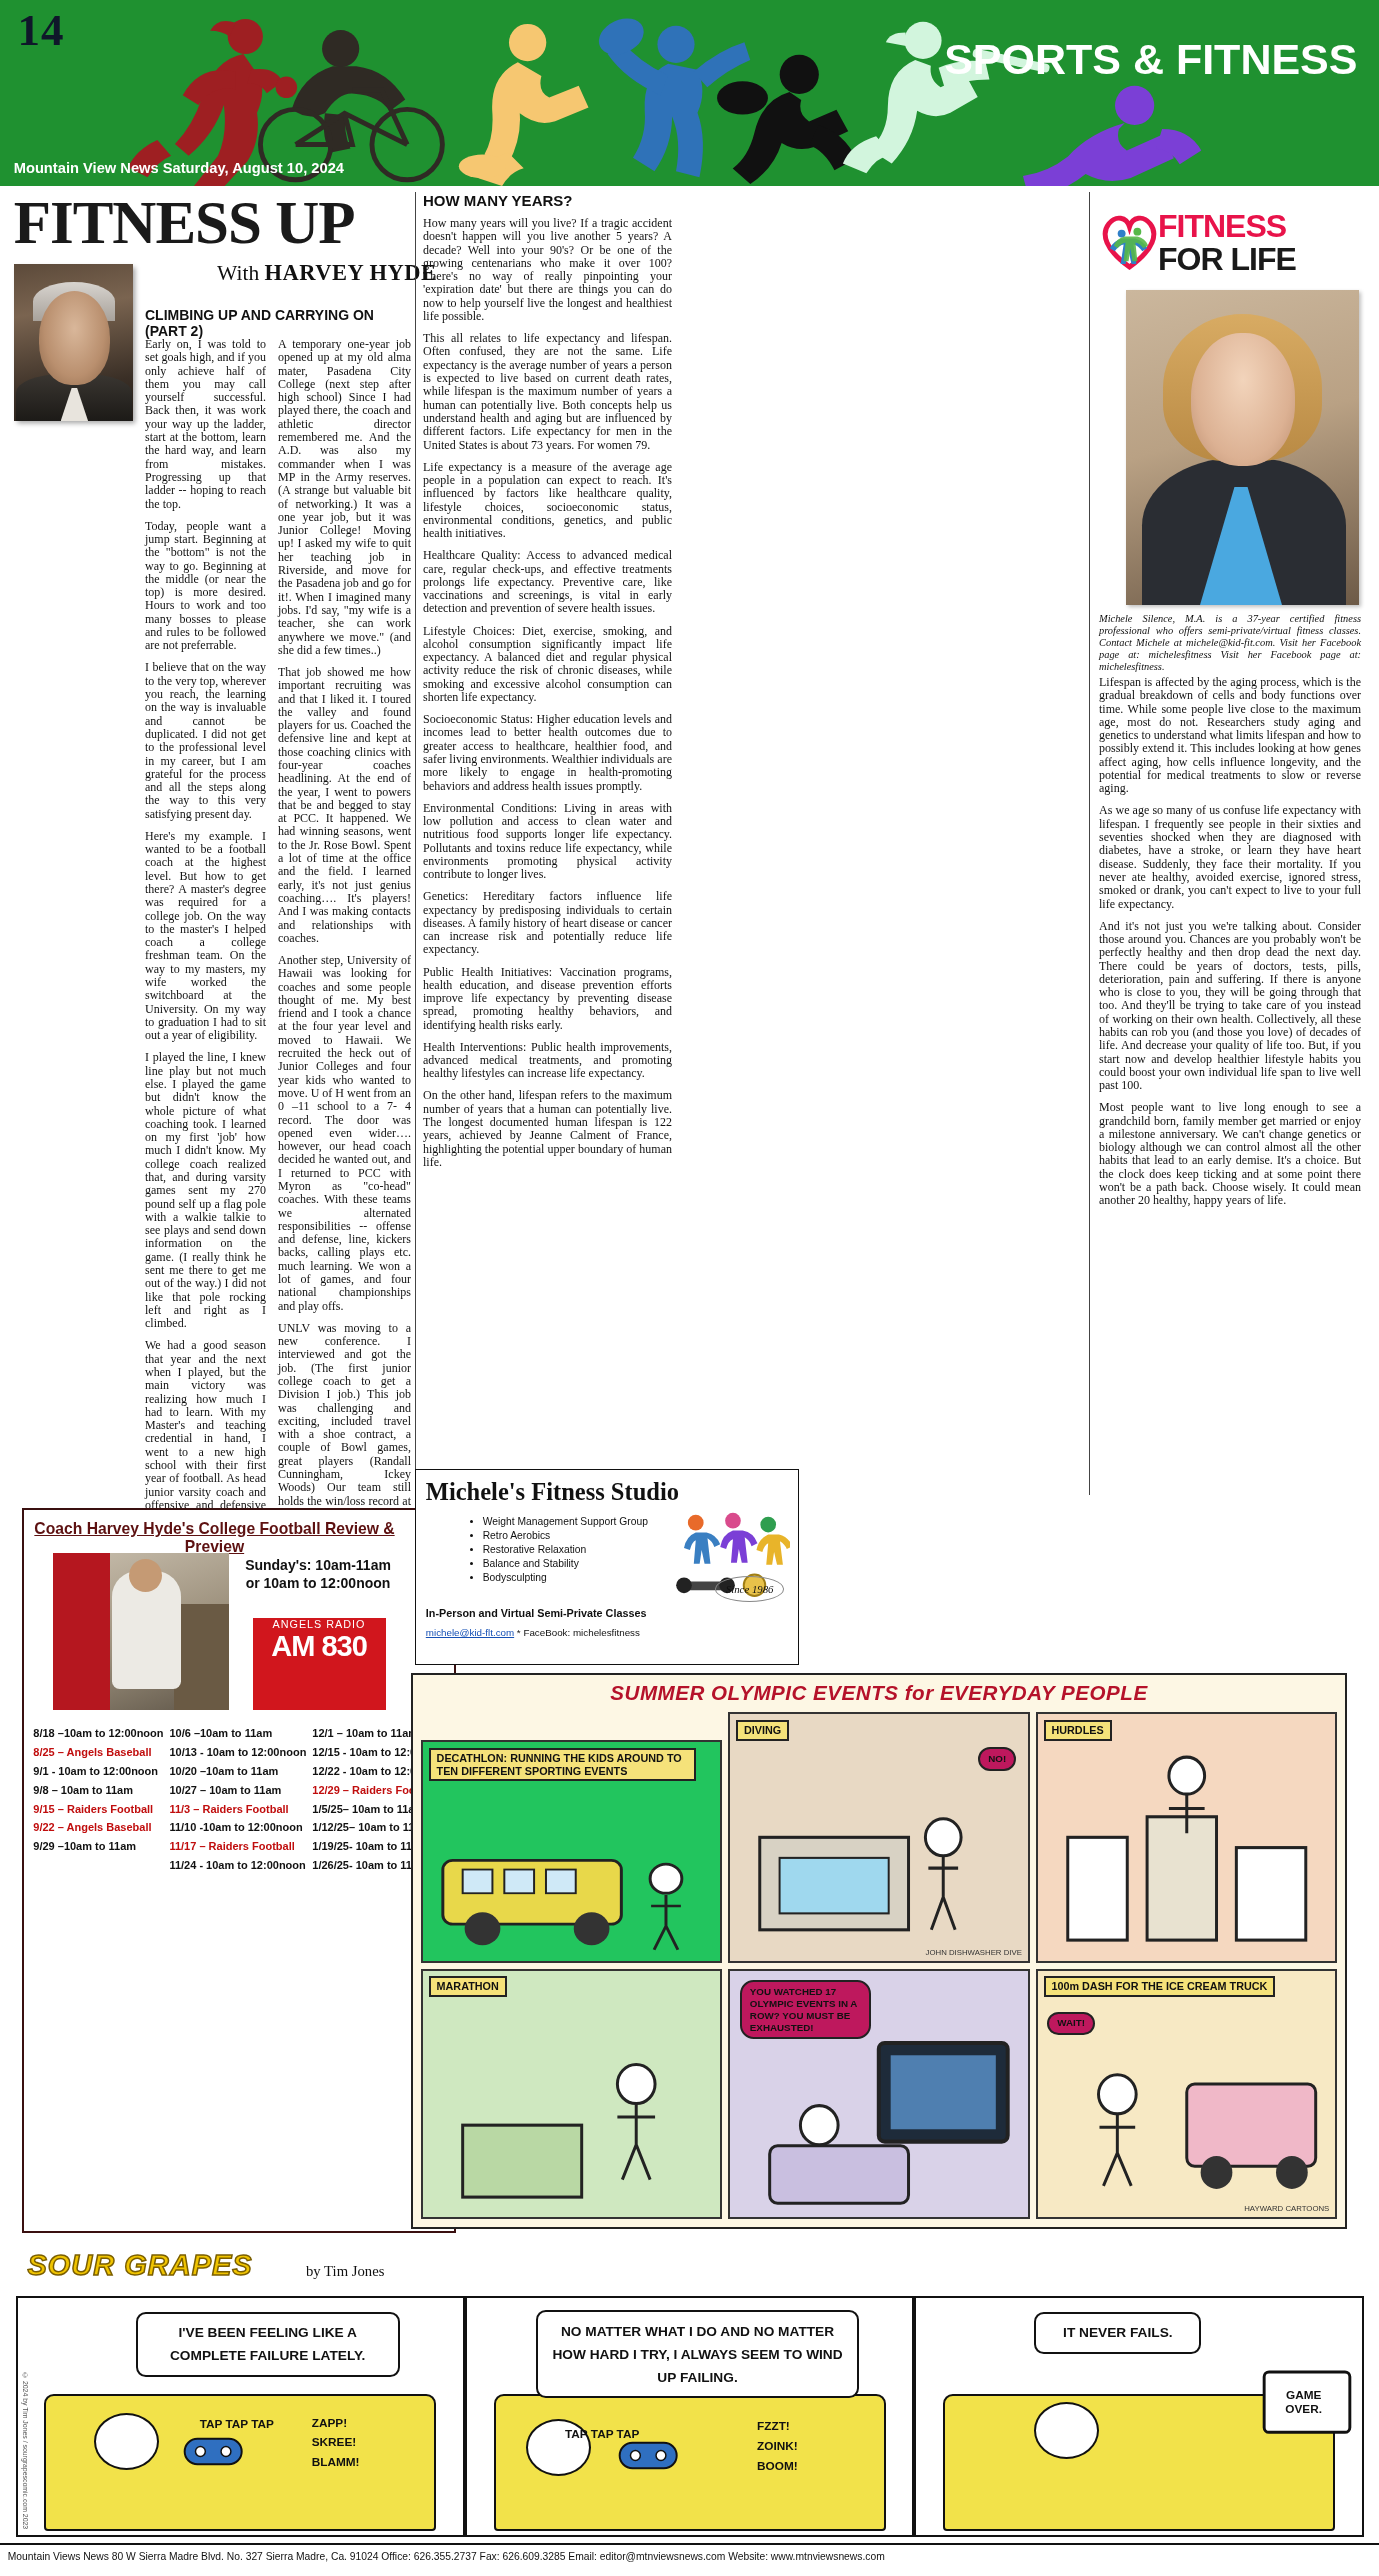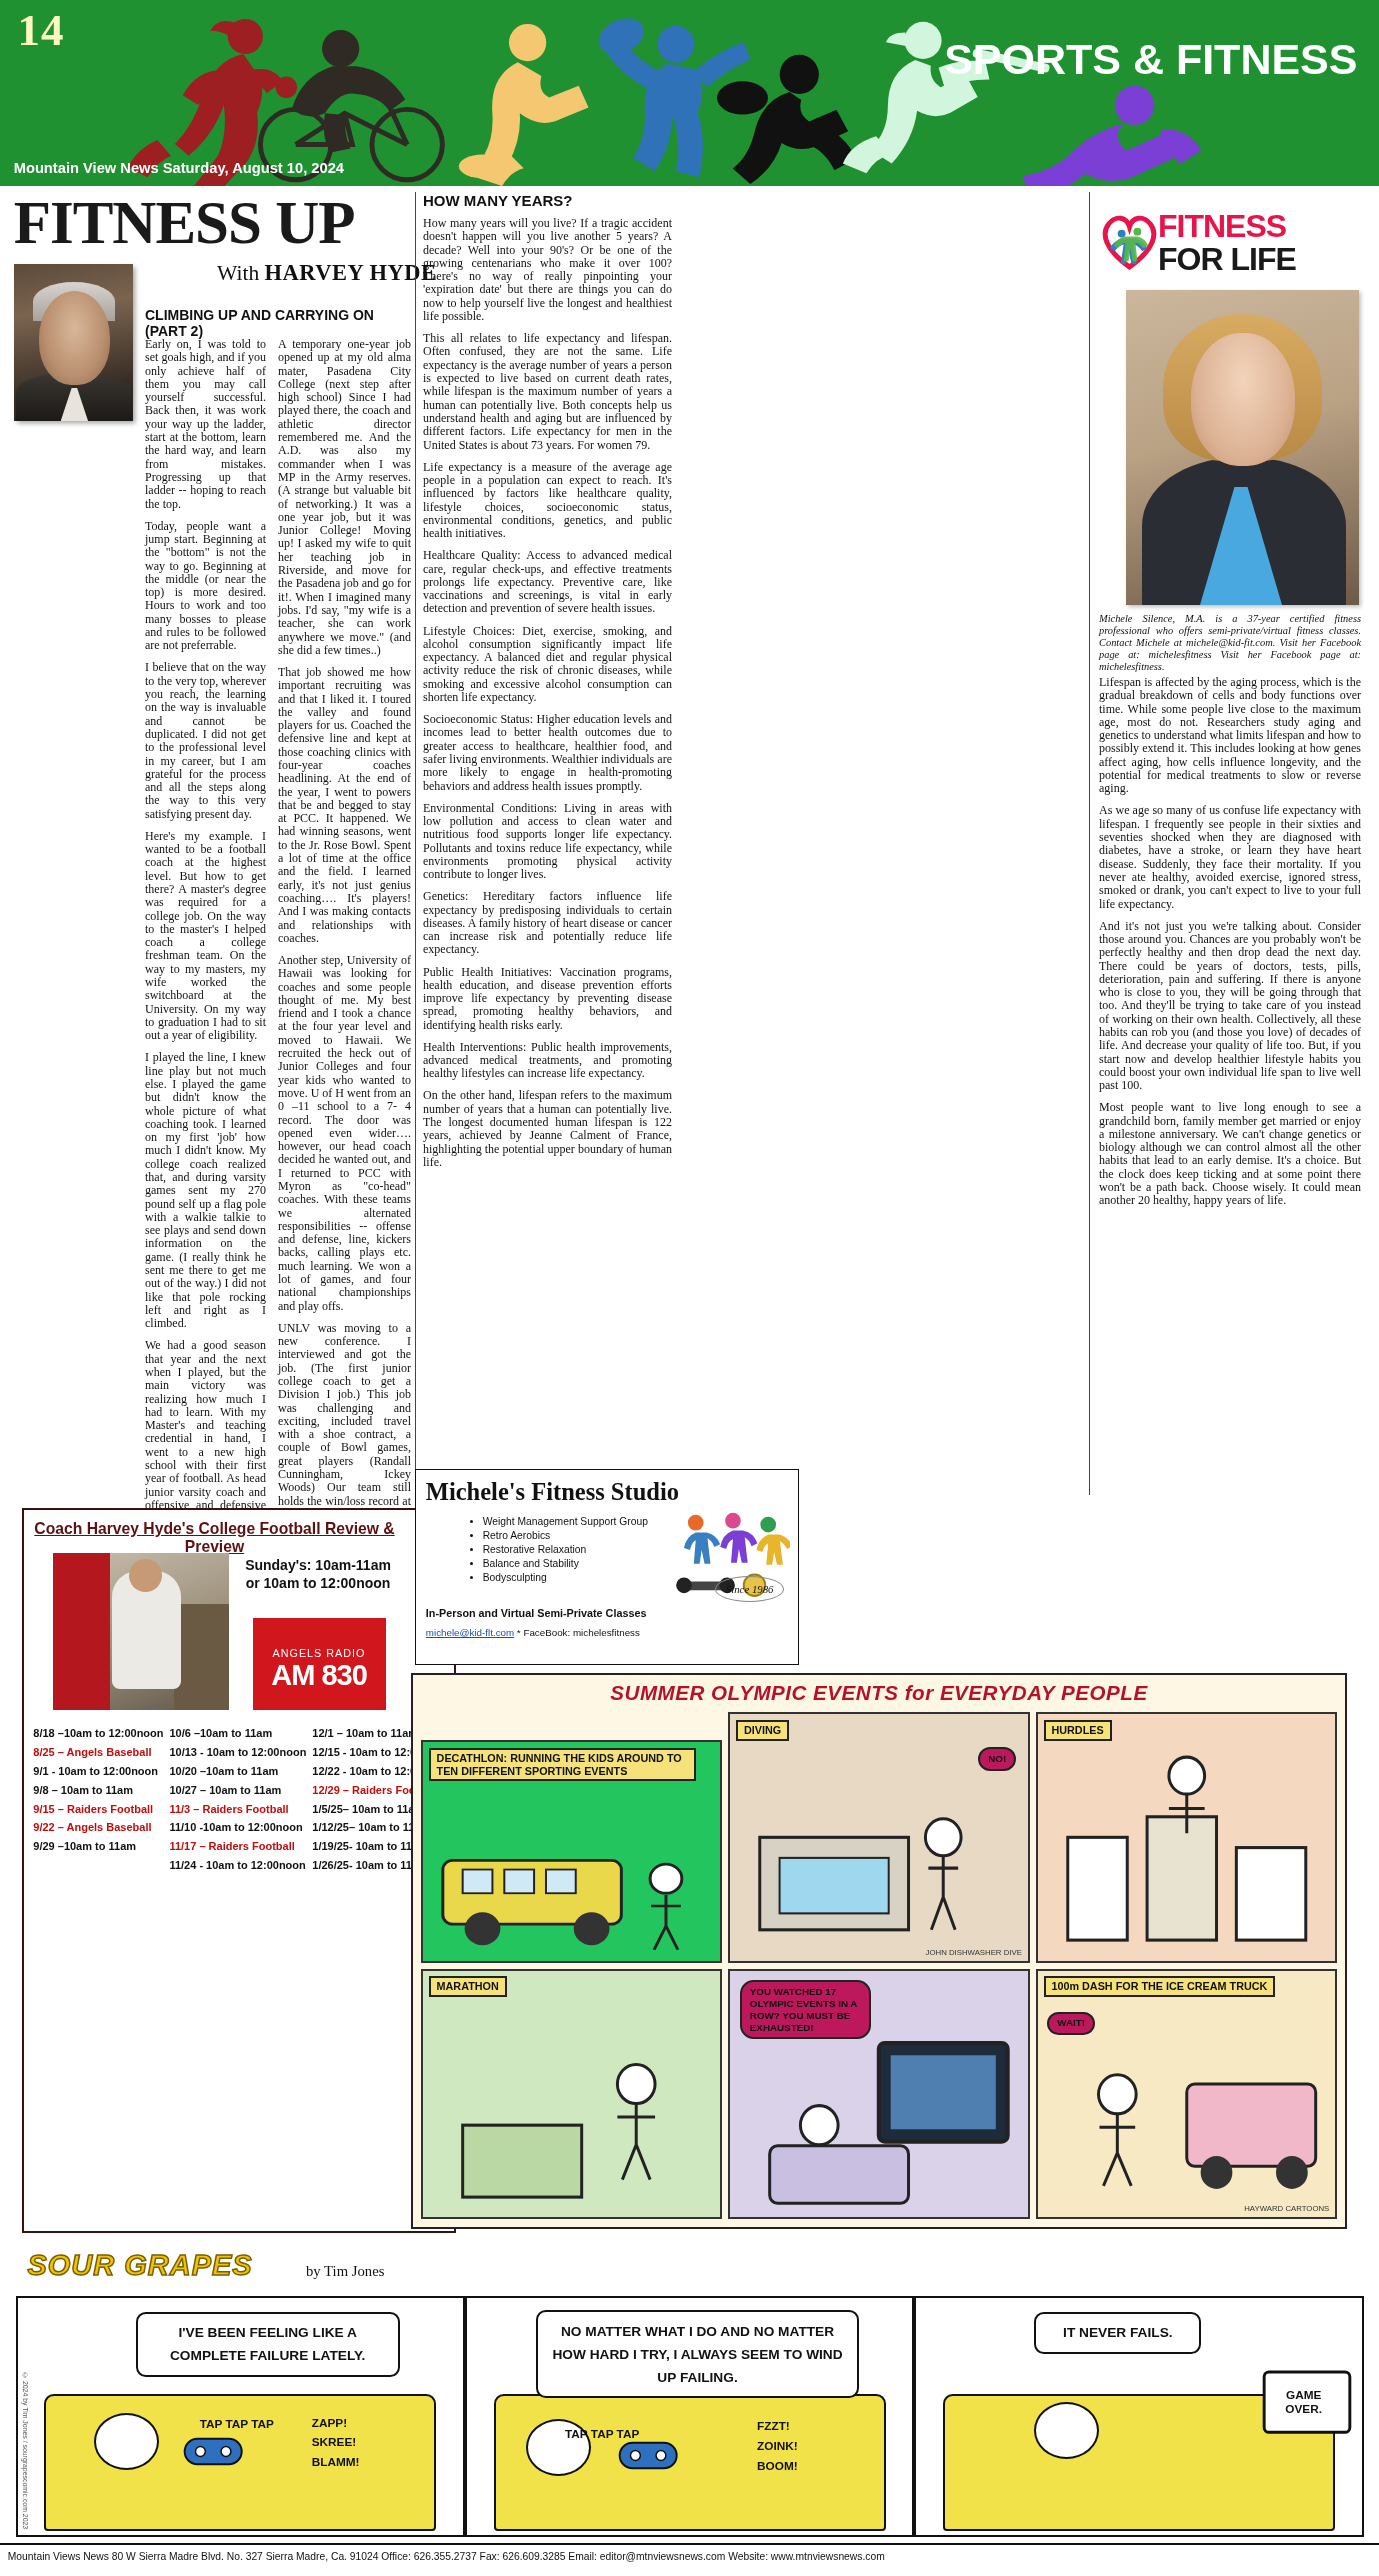--- a/index.html
+++ b/index.html
@@ -10,21 +10,21 @@
     overflow:hidden;
   }
   
   .banner {
     position:absolute; left:0; top:0; width:1379px; height:186px;
     background:#1f9130; overflow:hidden;
   }
   .page-num {
     position:absolute; left:17.6px; top:3.9px;
     font-family:"Liberation Serif", serif; font-weight:bold;
-    font-size:45px; color:#fef9c3; letter-spacing:1px;
+    font-size:45px; color:#0f172a; letter-spacing:1px;
   }
   .banner-title {
     position:absolute; right:21.5px; top:35px;
     font-family:"Liberation Sans", sans-serif; font-weight:bold;
     font-size:43px; color:#fff; letter-spacing:0px;
   }
   .dateline {
     position:absolute; left:13.7px; top:160px;
     font-family:"Liberation Sans", sans-serif; font-weight:bold;
     font-size:14.7px; color:#fff;
@@ -170,21 +170,21 @@
     position:absolute; left:215px; top:47px; width:159px; text-align:center;
     font-family:"Liberation Sans", sans-serif; font-weight:bold;
     font-size:14px; line-height:17.6px; color:#111;
   }
   .radio-logo {
     position:absolute; left:229px; top:108px; width:133px; height:92px;
     background:#d1161d; color:#fff; text-align:center;
   }
   .radio-logo .ang {
     font-family:"Liberation Sans", sans-serif; font-size:10.8px;
-    letter-spacing:1px; padding-top:29px;
+    letter-spacing:1px; padding-top:0;
   }
   .radio-logo .am {
     font-family:"Liberation Sans", sans-serif; font-weight:bold;
     font-size:29px; line-height:33px; letter-spacing:-1px;
   }
   .sched {
     position:absolute; left:9.8px; top:217px; width:362px;
     display:flex; gap:5.9px;
     font-family:"Liberation Sans", sans-serif; font-weight:bold; font-size:11px;
   }

